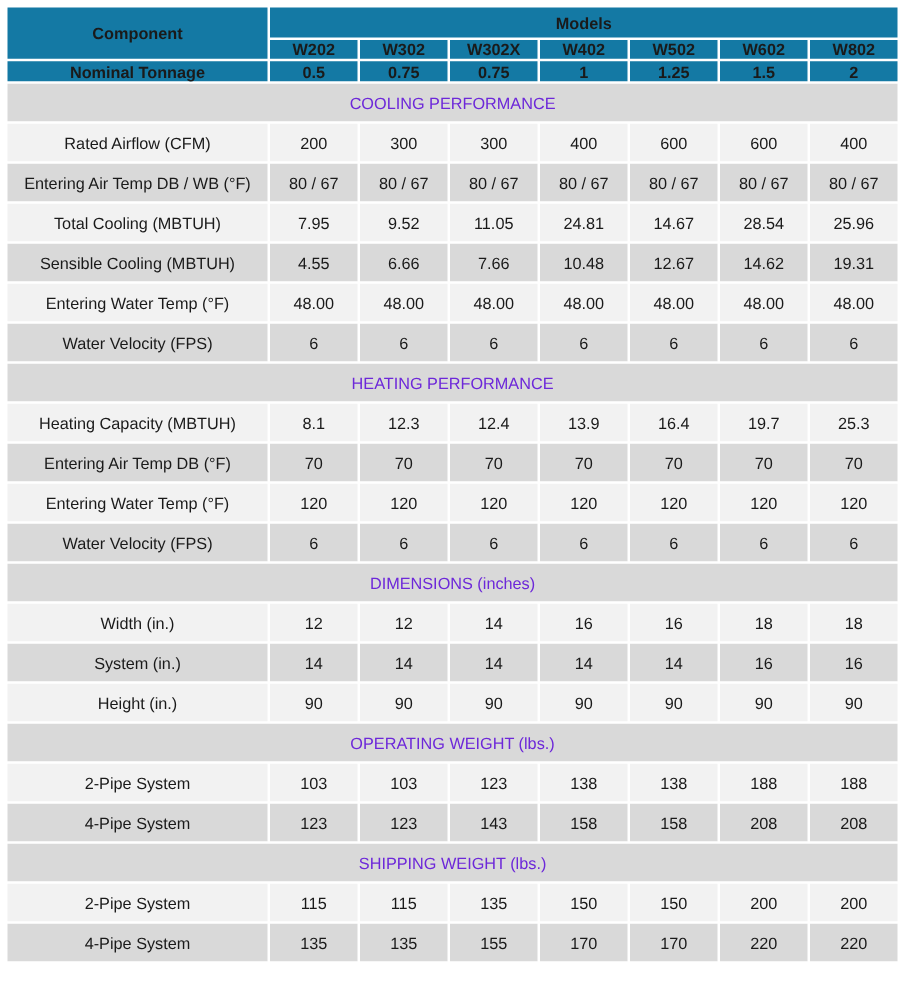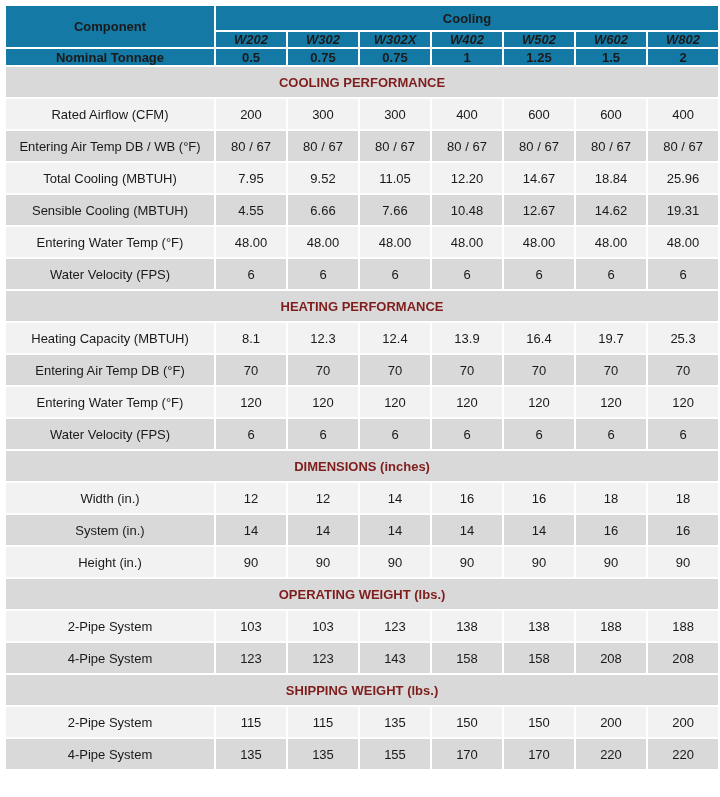--- a/index.html
+++ b/index.html
@@ -10,23 +10,23 @@
     table-layout: fixed; width: 714px;
   }
   table.spec td, table.spec th {
     text-align: center; vertical-align: middle; padding: 0;
     font-size: 13px; color: #1a1a1a; white-space: nowrap;
   }
   col.c0 { width: 208px; }
   col.cm { width: 70px; }
   th.blue, td.blue { background: #1479a4; color: #ffffff; font-weight: bold; font-size: 13px; }
   tr.hdr1 th { height: 24px; }
-  tr.hdr2 th { height: 14px; font-style: italic; }
+  tr.hdr2 th { height: 14px; }
   tr.ton td { height: 16px; }
-  tr.section td { background: #d9d9d9; font-weight: bold; color: #7f1d1d; height: 30px; font-size: 13px; }
+  tr.section td { background: #d9d9d9; font-weight: normal; color: #6d28d9; height: 30px; font-size: 13px; }
   tr.row td { height: 30px; }
   tr.row.light td { background: #f2f2f2; }
   tr.row.dark td { background: #d9d9d9; }
 </style>
 </head>
 <body>
 
 <table class="spec">
   <colgroup>
     <col class="c0">
@@ -34,21 +34,21 @@
       <col class="cm">
       <col class="cm">
       <col class="cm">
       <col class="cm">
       <col class="cm">
       <col class="cm">
   </colgroup>
   <thead>
     <tr class="hdr1">
       <th class="blue" rowspan="2">Component</th>
-      <th class="blue" colspan="7">Cooling</th>
+      <th class="blue" colspan="7">Models</th>
     </tr>
     <tr class="hdr2">
       <th class="blue">W202</th>
       <th class="blue">W302</th>
       <th class="blue">W302X</th>
       <th class="blue">W402</th>
       <th class="blue">W502</th>
       <th class="blue">W602</th>
       <th class="blue">W802</th>
     </tr>
@@ -85,23 +85,23 @@
         <td>80 / 67</td>
         <td>80 / 67</td>
         <td>80 / 67</td>
         <td>80 / 67</td>
       </tr>
       <tr class="row light">
         <td>Total Cooling (MBTUH)</td>
         <td>7.95</td>
         <td>9.52</td>
         <td>11.05</td>
-        <td>12.20</td>
+        <td>24.81</td>
         <td>14.67</td>
-        <td>18.84</td>
+        <td>28.54</td>
         <td>25.96</td>
       </tr>
       <tr class="row dark">
         <td>Sensible Cooling (MBTUH)</td>
         <td>4.55</td>
         <td>6.66</td>
         <td>7.66</td>
         <td>10.48</td>
         <td>12.67</td>
         <td>14.62</td>

